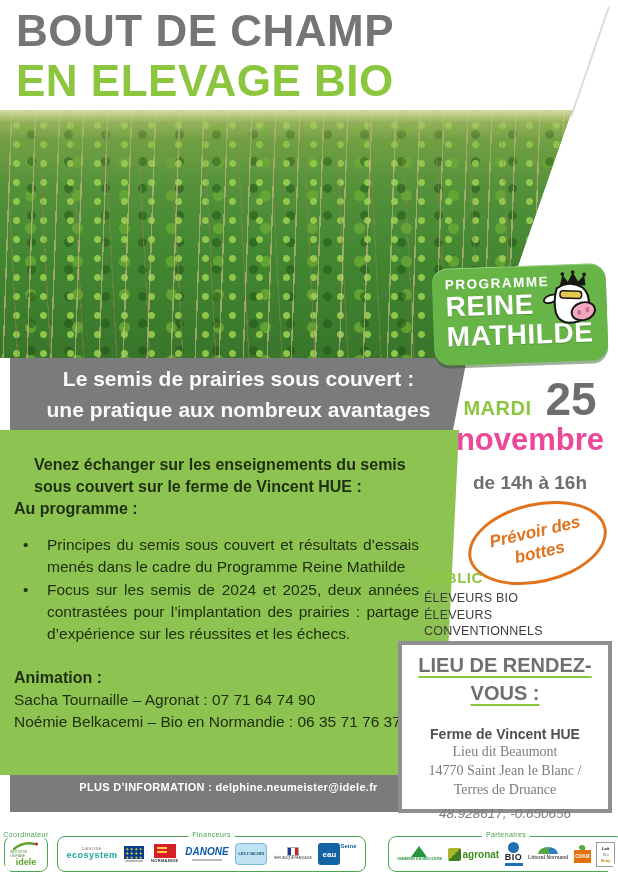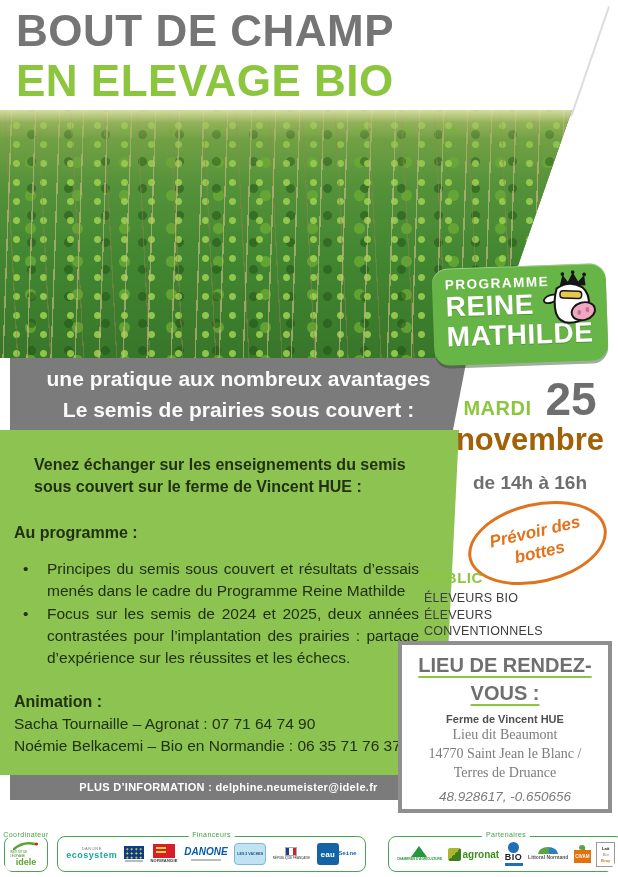--- a/index.html
+++ b/index.html
@@ -41,54 +41,54 @@
   .banner{position:absolute;left:10px;top:358px;width:457px;height:72px;background:#7b7b7b;
           clip-path:polygon(0 0,100% 0,calc(100% - 14px) 100%,0 100%);
           color:#fafafa;font-weight:bold;font-size:21px;line-height:31px;text-align:center;padding-top:5px;
           box-sizing:border-box;}
 
   
   .green{position:absolute;left:0;top:430px;width:459px;height:345px;background:#8cc351;
          clip-path:polygon(0 0,100% 0,calc(100% - 17px) 100%,0 100%);
          color:#223012;font-size:15.5px;line-height:22px;padding:24px 40px 0 14px;box-sizing:border-box;}
   .green .intro{font-weight:bold;font-size:16px;margin-left:20px;}
-  .green .subhead{font-weight:bold;font-size:16px;margin-top:24px;}
+  .green .subhead{font-weight:bold;font-size:16px;}
   .green ul.blist{list-style:none;margin:14px 0 0 0;padding:0;}
   .green ul.blist li{position:relative;padding-left:33px;text-align:justify;margin-top:1px;}
   .green ul.blist li::before{content:"•";position:absolute;left:9px;top:0;}
   .green .anim-head{font-weight:bold;font-size:16px;margin-top:22px;}
   .green .anim-line{margin-top:0;}
 
   
-  .strip{position:absolute;left:10px;top:775px;width:437px;height:25px;background:#7b7b7b;
+  .strip{position:absolute;left:10px;top:775px;width:437px;height:37px;background:#7b7b7b;
          color:#fff;font-weight:bold;font-size:11px;letter-spacing:.3px;text-align:center;line-height:25px;
          clip-path:polygon(0 0,100% 0,calc(100% - 3px) 100%,0 100%);}
 
   
   .date{position:absolute;left:448px;top:372px;width:164px;text-align:center;}
   .date-top{display:flex;align-items:baseline;justify-content:center;gap:14px;}
   .date .wd{font-size:20px;font-weight:bold;color:#8CC63F;letter-spacing:.5px;}
   .date .dn{font-size:46px;font-weight:bold;color:#6e6e6e;}
-  .date .mo{font-size:31px;font-weight:bold;color:#a16207;margin-top:-4px;}
+  .date .mo{font-size:31px;font-weight:bold;color:#ec4899;margin-top:-4px;}
   .date .tm{font-size:19px;font-weight:bold;color:#6e6e6e;margin-top:14px;}
 
   .stamp{position:absolute;left:467px;top:503px;width:141px;height:80px;border:3.5px solid #e0731d;
          border-radius:50%;transform:rotate(-13deg);box-sizing:border-box;text-align:center;
          color:#e0731d;font-weight:bold;font-style:italic;font-size:17px;line-height:21px;padding-top:15px;}
 
   .audience{position:absolute;left:424px;top:569px;width:176px;}
   .audience .pub{font-size:15px;font-weight:bold;color:#8CC63F;letter-spacing:.5px;margin-bottom:4px;}
   .audience .aud-item{font-size:12.5px;color:#3d3d3d;line-height:16.5px;letter-spacing:.2px;}
 
   .venue{position:absolute;left:398px;top:641px;width:214px;height:172px;border:4px solid #8f8f8f;
          background:#fff;box-sizing:border-box;text-align:center;padding-top:6px;}
   .venue .vh{font-size:20px;font-weight:bold;color:#6f6f6f;line-height:28px;
              text-decoration:underline;text-decoration-color:#8CC63F;text-decoration-thickness:2px;
              text-underline-offset:4px;}
-  .venue .farm{font-size:11px;font-weight:bold;color:#4f4f4f;margin-top:6px;}
+  .venue .farm{font-size:14px;font-weight:bold;color:#4f4f4f;margin-top:19px;}
   .venue .addr{font-size:14px;color:#7c7c7c;line-height:19px;font-family:Liberation Serif, serif;}
   .venue .coords{font-size:13.5px;font-style:italic;color:#7c7c7c;margin-top:7px;}
 
   
   .fbox{position:absolute;top:836px;height:36px;border:1.5px solid #49a551;border-radius:8px;
         box-sizing:border-box;background:#fff;}
   .fbox .flabel{position:absolute;top:-6px;left:50%;transform:translateX(-50%);background:#fff;
         color:#44a04c;font-size:7px;padding:0 4px;white-space:nowrap;letter-spacing:.4px;}
   .fbox .row{display:flex;align-items:center;justify-content:space-around;height:100%;padding:0 5px;}
   .mini{display:flex;flex-direction:column;align-items:center;justify-content:center;line-height:1.05;}
@@ -102,21 +102,21 @@
                  box-shadow:0 4px 0 #ffcf3d;}
   .cap{font-size:4px;font-weight:bold;color:#333;margin-top:1px;letter-spacing:.3px;}
   .danone{font-size:10px;font-weight:bold;font-style:italic;color:#0b5ca8;}
   .gbar{width:30px;height:2px;background:#bbb;margin-top:1px;}
   .vaches{width:30px;height:20px;background:#bfe3f2;border:1px solid #7db8d6;border-radius:4px;
           display:flex;align-items:center;justify-content:center;font-size:3.6px;font-weight:bold;color:#1b4e79;
           text-align:center;}
   .rf-flag{width:10px;height:7px;background:linear-gradient(90deg,#1f3d8c 0 33%,#fff 33% 66%,#d0202c 66%);
            border:.5px solid #aaa;}
   .rf-t{font-size:3px;color:#333;margin-top:1px;text-align:center;}
-  .eau{display:flex;align-items:center;gap:0;font-family:Liberation Mono, monospace;}
+  .eau{display:flex;align-items:flex-start;gap:0;}
   .eau .sq{width:22px;height:22px;background:#1464a5;border-radius:3px;color:#fff;font-size:8px;
            font-weight:bold;display:flex;align-items:center;justify-content:center;}
   .eau .et{font-size:6px;font-weight:bold;color:#1464a5;line-height:1.1;}
   .cha-tri{width:0;height:0;border-left:8px solid transparent;border-right:8px solid transparent;
            border-bottom:11px solid #27963c;}
   .cha-t{font-size:3.2px;color:#27963c;font-weight:bold;text-align:center;margin-top:1px;}
   .agr{display:flex;align-items:center;gap:2px;}
   .agr .ic{width:13px;height:13px;background:linear-gradient(135deg,#a9b62e 0 50%,#3f7d1f 50%);border-radius:2px;}
   .agr .tx{font-size:10px;font-weight:bold;color:#3f8f1f;}
   .bio .circ{width:11px;height:11px;border-radius:50%;background:#1f6fb5;}
@@ -164,22 +164,22 @@
       <ellipse cx="11" cy="27" rx="7" ry="3.6" fill="#fff" stroke="#161616" stroke-width="1.6" transform="rotate(-18 11 27)"></ellipse>
       <path d="M17 17 Q30 9 42 17 Q49 23 47.5 35 Q46 48 33 50.5 Q19 52.5 15.5 41 Q13 29 17 17 Z" fill="#fff" stroke="#161616" stroke-width="2"></path>
       <rect x="20" y="20" width="21" height="7" rx="3" fill="#e8c84a" stroke="#161616" stroke-width="1.4" transform="rotate(4 30 23)"></rect>
       <ellipse cx="42" cy="40" rx="11.5" ry="8.5" fill="#f0a8c0" stroke="#161616" stroke-width="1.8" transform="rotate(-14 42 40)"></ellipse>
       <ellipse cx="38" cy="41" rx="1.8" ry="2.6" fill="#c4738f"></ellipse>
       <ellipse cx="46" cy="38.5" rx="1.8" ry="2.6" fill="#c4738f"></ellipse>
     </svg>
   </div>
 
   <div class="banner">
+    <div>Le semis de prairies sous couvert :</div>
     <div>une pratique aux nombreux avantages</div>
-    <div>Le semis de prairies sous couvert :</div>
   </div>
 
   <div class="green">
     <div class="intro">Venez échanger sur les enseignements du semis sous couvert sur le ferme de Vincent HUE :</div>
     <div class="subhead">Au programme :</div>
     <ul class="blist">
       <li>Principes du semis sous couvert et résultats d’essais menés dans le cadre du Programme Reine Mathilde</li>
       <li>Focus sur les semis de 2024 et 2025, deux années contrastées pour l’implantation des prairies : partage d’expérience sur les réussites et les échecs.</li>
     </ul>
     <div class="anim-head">Animation :</div>

